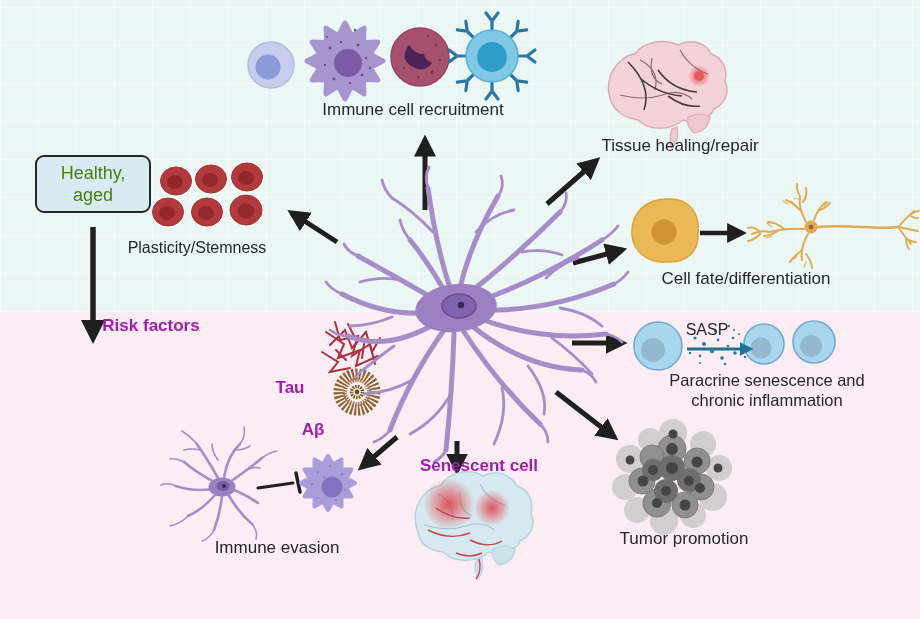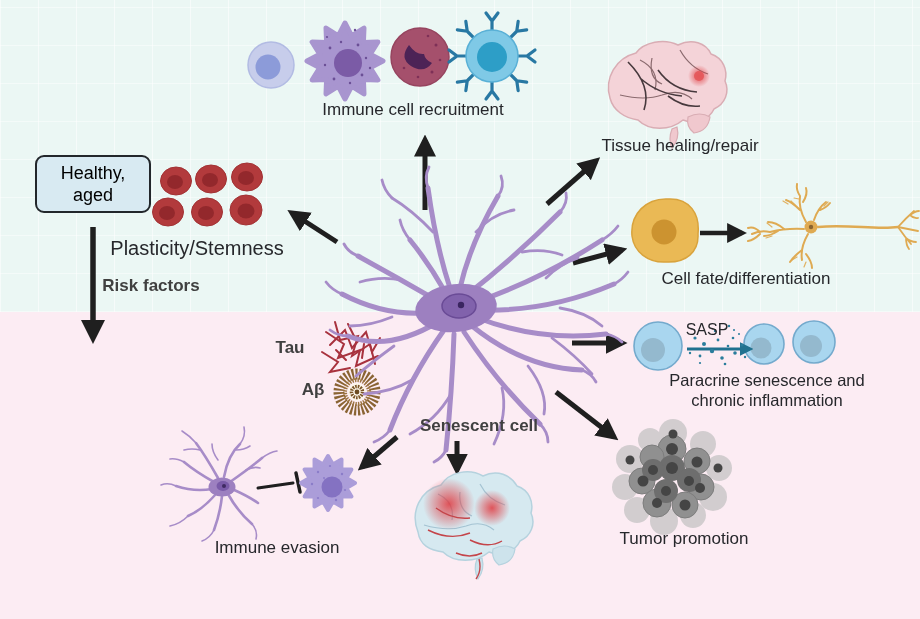--- a/index.html
+++ b/index.html
@@ -6,26 +6,26 @@
   .stage{position:relative;width:920px;height:619px;overflow:hidden;
          font-family:"Liberation Sans","DejaVu Sans",sans-serif;color:#222326;}
   .bg-top{position:absolute;left:0;top:0;width:920px;height:312px;background:#ebf7f4;
           background-image:
             repeating-linear-gradient(90deg, rgba(255,255,255,.55) 0 1px, transparent 1px 38px),
             repeating-linear-gradient(0deg, rgba(255,255,255,.45) 0 1px, transparent 1px 38px);}
   .bg-bottom{position:absolute;left:0;top:312px;width:920px;height:307px;background:#fcecf3;}
   svg.art{position:absolute;left:0;top:0;}
   .lbl{position:absolute;transform:translateX(-50%);white-space:nowrap;
        font-size:17px;line-height:20px;text-align:center;color:#26272b;}
-  .lbl.b{font-weight:bold;color:#404040;}
+  .lbl.b{font-weight:bold;color:#a21caf;margin-top:40px;}
   .lbl.wrap{white-space:normal;width:240px;}
   .lbl.small{font-size:16px;}
   .nodebox{position:absolute;box-sizing:border-box;border:2.5px solid #22272b;
            border-radius:9px;display:flex;flex-direction:column;align-items:center;
-           justify-content:center;font-size:18px;line-height:22px;color:#000000;}
+           justify-content:center;font-size:18px;line-height:22px;color:#4d7c0f;}
   .nodebox.healthy{left:35px;top:155px;width:116px;height:58px;background:#d8eaf2;}
   .nodebox.ad{left:13px;top:354px;width:161px;height:63px;background:#eedce9;}
 </style>
 </head>
 <body>
 
 <div class="stage">
   <div class="bg-top"></div>
   <div class="bg-bottom"></div>
 
@@ -380,21 +380,21 @@
     </g>
   </svg>
 
   <div class="lbl" style="left:413px;top:100px;">Immune cell recruitment</div>
   <div class="lbl" style="left:680px;top:136px;">Tissue healing/repair</div>
   <div class="lbl" style="left:746px;top:269px;">Cell fate/differentiation</div>
   <div class="lbl small" style="left:707px;top:320px;">SASP</div>
   <div class="lbl wrap" style="left:767px;top:370px;font-size:16.5px;">Paracrine senescence and chronic inflammation</div>
   <div class="lbl" style="left:684px;top:529px;">Tumor promotion</div>
   <div class="lbl" style="left:277px;top:538px;">Immune evasion</div>
-  <div class="lbl" style="left:197px;top:238px;font-size:20px;">Plasticity/Stemness</div>
+  <div class="lbl" style="left:197px;top:238px;font-size:16px;">Plasticity/Stemness</div>
   <div class="lbl b" style="left:151px;top:276px;">Risk factors</div>
   <div class="lbl b" style="left:479px;top:416px;text-align:right;">Senescent cell</div>
   <div class="lbl b" style="left:290px;top:338px;">Tau</div>
   <div class="lbl b" style="left:313px;top:380px;">Aβ</div>
 
   <div class="nodebox healthy">
     <div>Healthy,</div>
     <div>aged</div>
   </div>
 </div>

